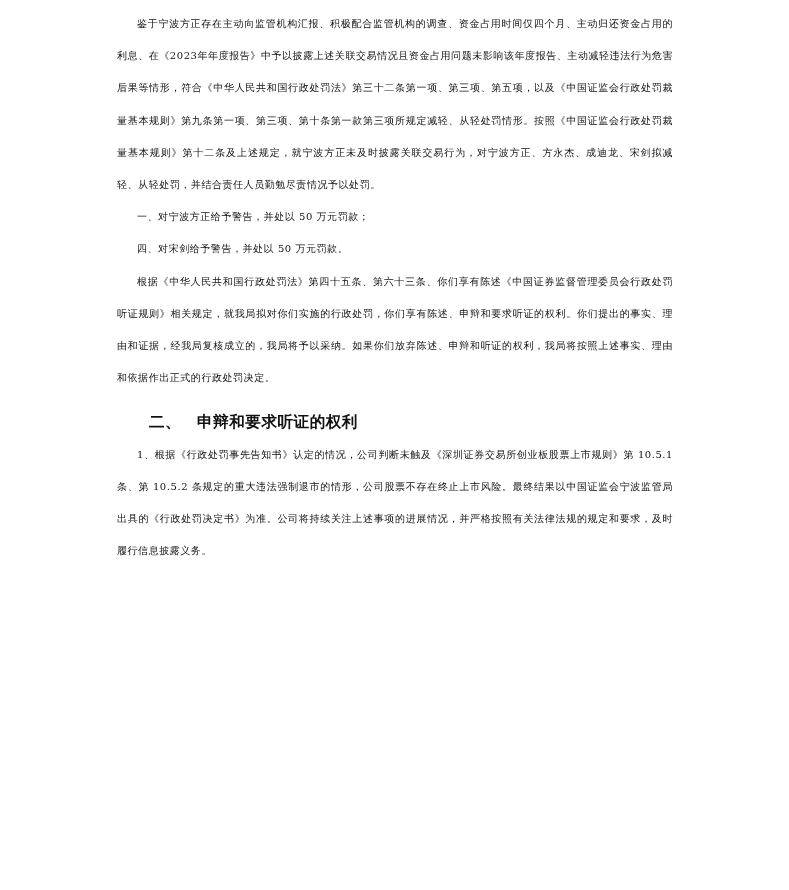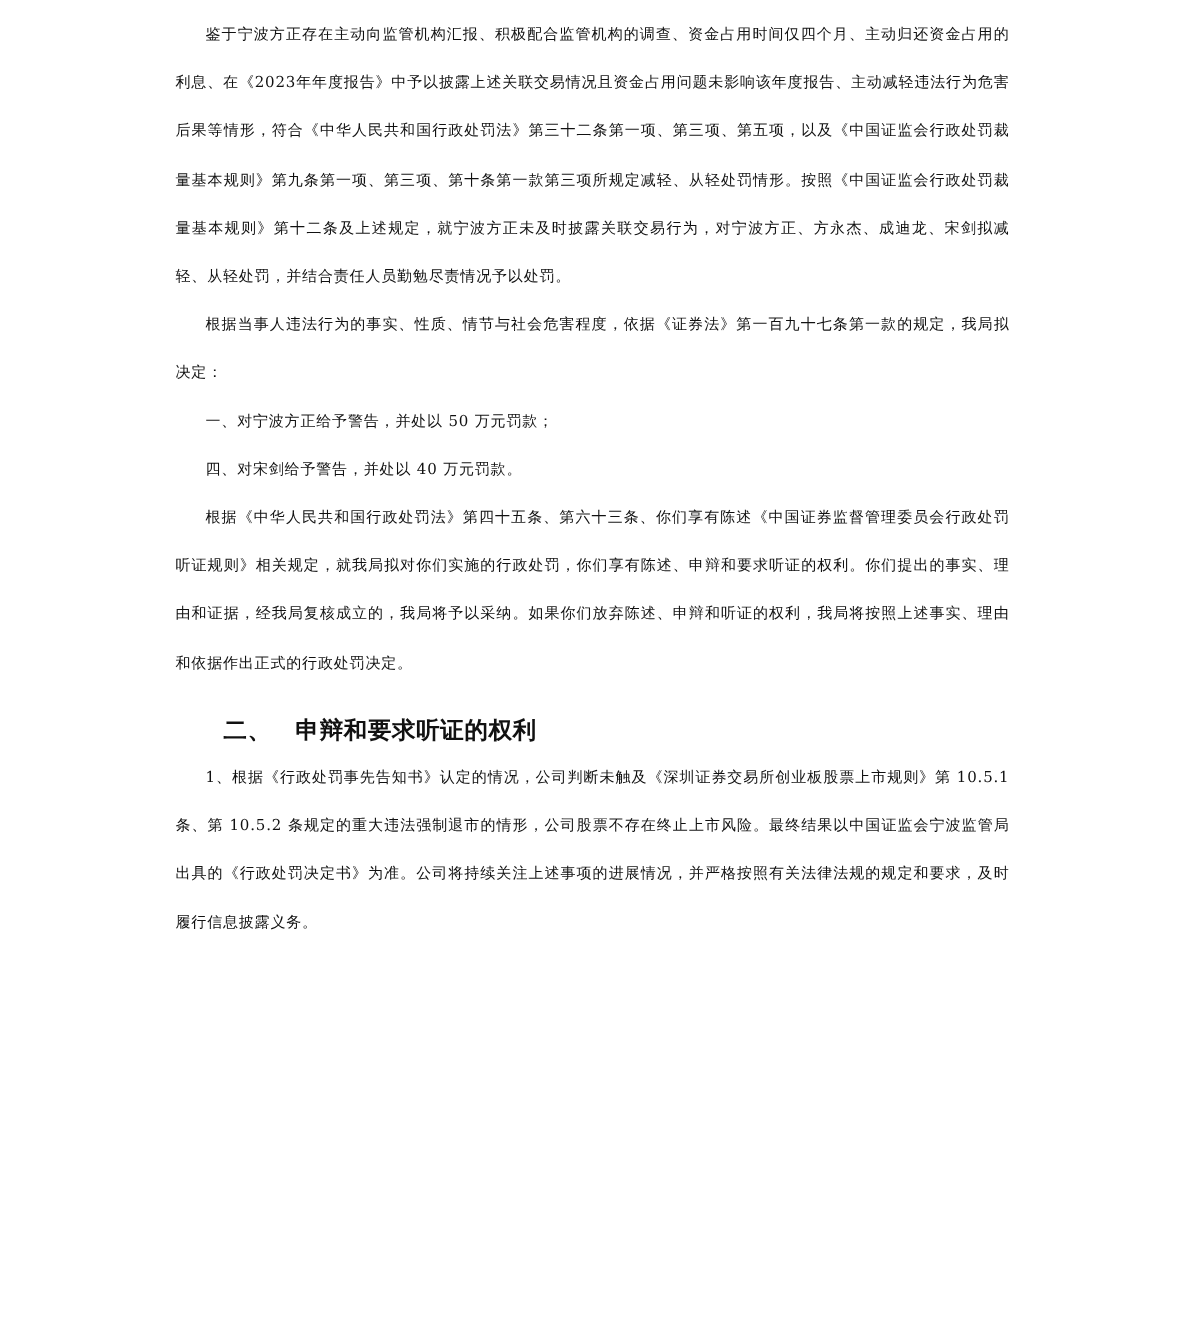--- a/index.html
+++ b/index.html
@@ -44,23 +44,22 @@
   .heading .num {
     display: inline-block;
     width: 48px;
   }
 </style>
 </head>
 <body>
 
 <div class="page">
   <p class="para">鉴于宁波方正存在主动向监管机构汇报、积极配合监管机构的调查、资金占用时间仅四个月、主动归还资金占用的利息、在《2023年年度报告》中予以披露上述关联交易情况且资金占用问题未影响该年度报告、主动减轻违法行为危害后果等情形，符合《中华人民共和国行政处罚法》第三十二条第一项、第三项、第五项，以及《中国证监会行政处罚裁量基本规则》第九条第一项、第三项、第十条第一款第三项所规定减轻、从轻处罚情形。按照《中国证监会行政处罚裁量基本规则》第十二条及上述规定，就宁波方正未及时披露关联交易行为，对宁波方正、方永杰、成迪龙、宋剑拟减轻、从轻处罚，并结合责任人员勤勉尽责情况予以处罚。</p>
-  <p class="para">根据当事人违法行为的事实、性质、情节与社会危害程度，依据《证券法》第一百九十七条第一款的规定，我局拟决定：</p>
   <p class="para">一、对宁波方正给予警告，并处以 50 万元罚款；</p>
-  <p class="para">四、对宋剑给予警告，并处以 40 万元罚款。</p>
+  <p class="para">四、对宋剑给予警告，并处以 50 万元罚款。</p>
   <p class="para">根据《中华人民共和国行政处罚法》第四十五条、第六十三条、你们享有陈述《中国证券监督管理委员会行政处罚听证规则》相关规定，就我局拟对你们实施的行政处罚，你们享有陈述、申辩和要求听证的权利。你们提出的事实、理由和证据，经我局复核成立的，我局将予以采纳。如果你们放弃陈述、申辩和听证的权利，我局将按照上述事实、理由和依据作出正式的行政处罚决定。</p>
 
   <div class="heading">
     <span class="num">二、</span>
     <span>申辩和要求听证的权利</span>
   </div>
 
   <p class="para">1、根据《行政处罚事先告知书》认定的情况，公司判断未触及《深圳证券交易所创业板股票上市规则》第 10.5.1 条、第 10.5.2 条规定的重大违法强制退市的情形，公司股票不存在终止上市风险。最终结果以中国证监会宁波监管局出具的《行政处罚决定书》为准。公司将持续关注上述事项的进展情况，并严格按照有关法律法规的规定和要求，及时履行信息披露义务。</p>
 </div>
 

